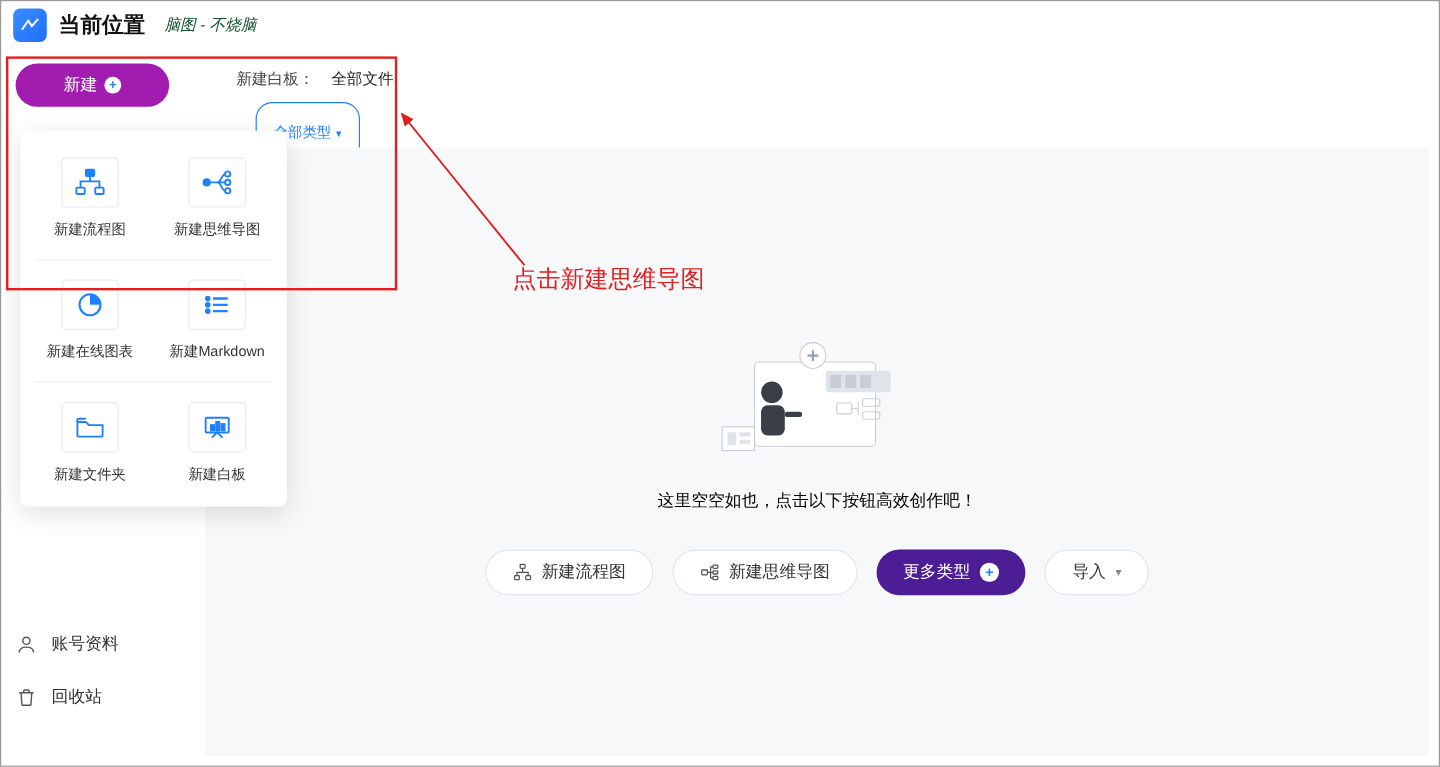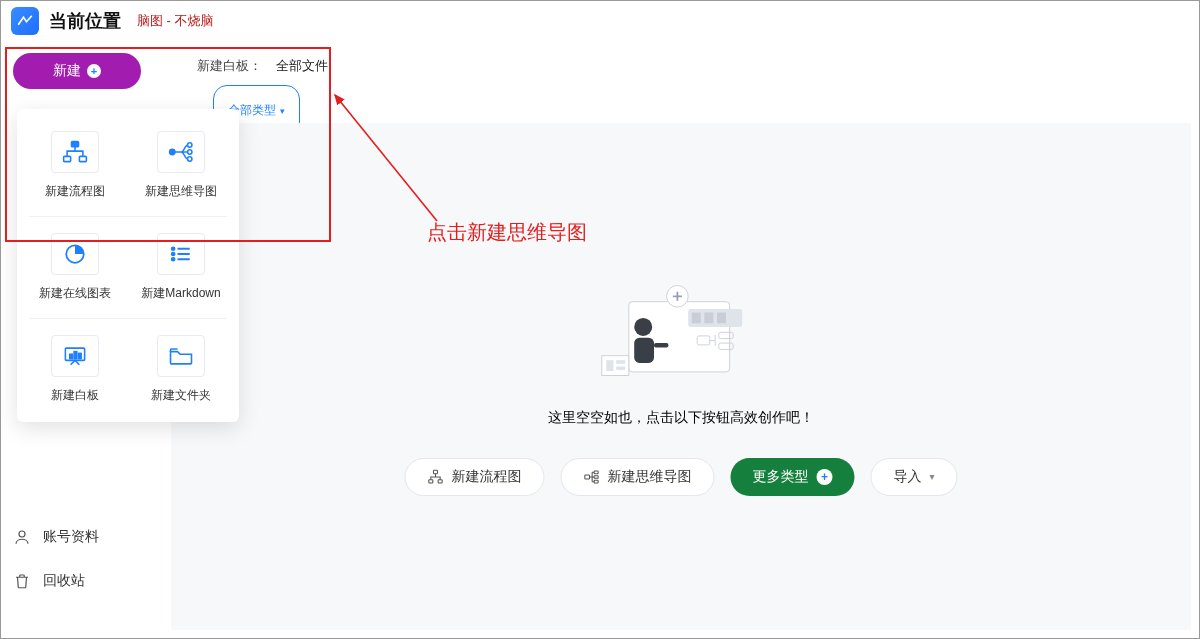--- a/index.html
+++ b/index.html
@@ -1,21 +1,21 @@
 <!DOCTYPE html>
 <html><head>
   <meta charset="utf-8">
   <style>
     * { box-sizing: border-box; margin: 0; padding: 0; }
     body { font-family: -apple-system, "Segoe UI", "PingFang SC", "Microsoft YaHei", sans-serif; background: #fff; width: 1200px; height: 639px; overflow: hidden; position: relative; border: 1px solid #999; }
     .topbar { display: flex; align-items: center; padding: 6px 10px; gap: 10px; position: relative; z-index: 3; }
     .logo { width: 28px; height: 28px; border-radius: 6px; background: linear-gradient(135deg,#3a8dff,#1e6eff); display: flex; align-items: center; justify-content: center; }
     .logo svg { width: 18px; height: 18px; stroke:#fff; fill:none; stroke-width:2.2; }
     .app-title { font-size: 18px; font-weight: 700; color:#111; }
-    .app-sub { font-size: 13px; color:#b91c1c; margin-left: 6px; }
+    .app-sub { font-size: 13px; color:#14532d; margin-left: 6px; font-style: italic; }
 
     .sidebar { position: absolute; left: 8px; top: 52px; width: 156px; z-index: 4; }
     .new-btn { background:#a21caf; color:#fff; border:none; border-radius: 18px; width: 128px; height: 36px; font-size: 14px; display: inline-flex; align-items: center; justify-content: center; gap:6px; cursor: pointer; margin-left: 4px; }
     .new-btn .plus { width:14px; height:14px; border-radius:50%; background:#fff; color:#1e80ff; display:inline-flex; align-items:center; justify-content:center; font-size:11px; font-weight:700; }
 
     .popover { position:absolute; left:16px; top:108px; width:222px; background:#fff; border-radius:6px; box-shadow:0 6px 22px rgba(0,0,0,.12); padding: 14px 8px 10px; z-index: 5; }
     .po-grid { display:grid; grid-template-columns:1fr 1fr; gap:12px 6px; }
     .po-item { display:flex; flex-direction:column; align-items:center; gap:10px; padding:8px 2px; cursor:pointer; }
     .po-icon { width:48px; height:42px; border:1px solid #e7eaf0; border-radius:4px; display:flex; align-items:center; justify-content:center; }
     .po-icon svg { width:28px; height:26px; }
@@ -34,21 +34,21 @@
     .type-pill .chev { font-size:9px; }
 
     .canvas { position:absolute; left:170px; top:122px; right:8px; bottom:8px; background:#f7f8fa; border-radius:2px; }
     .empty { position:absolute; left:50%; top:45%; transform:translate(-50%,-50%); text-align:center; }
     .empty-illus { width:180px; height:120px; margin:0 auto 14px; }
     .empty-illus svg { width:100%; height:100%; }
     .empty-text { font-size:14px; color:#000000; }
     .cta-row { position:absolute; left:50%; top:66%; transform:translateX(-50%); display:flex; gap:16px; align-items:center; }
     .cta { border-radius:20px; height:38px; padding:0 22px; font-size:14px; display:inline-flex; align-items:center; gap:8px; cursor:pointer; white-space:nowrap; }
     .cta-outline { background:#fff; border:1px solid #e3e6ec; color:#333; }
-    .cta-primary { background:#15803d; color:#fff; border:none; }
+    .cta-primary { background:#4c1d95; color:#fff; border:none; }
     .cta-primary .round { width:16px; height:16px; border-radius:50%; background:#fff; color:#1e80ff; display:inline-flex; align-items:center; justify-content:center; font-size:12px; font-weight:700; }
     .cta .chev { font-size:10px; color:#888; }
     .mini-icon { width:16px; height:16px; }
 
     .side-bottom { position:absolute; left:12px; bottom:48px; display:flex; flex-direction:column; gap:26px; z-index:2; }
     .side-link { display:flex; align-items:center; gap:12px; font-size:14px; color:#333; cursor:pointer; }
     .side-link svg { width:18px; height:18px; stroke:#555; fill:none; stroke-width:1.6; }
   </style>
 </head>
 <body>
@@ -183,37 +183,37 @@
           </svg>
         </div>
       <span class="po-label">新建Markdown</span>
     </div>
   </div>
   <div class="po-sep"></div>
   <div class="po-grid">
     <div class="po-item">
       <div class="po-icon">
           <svg viewBox="0 0 32 28" fill="none" stroke="#1e80ff" stroke-width="1.8">
+            <path d="M4 9h8l3 3h13v10a1 1 0 0 1-1 1H5a1 1 0 0 1-1-1V9z"></path>
+            <path d="M4 9V7a1 1 0 0 1 1-1h7"></path>
+          </svg>
+        </div>
+      <span class="po-label">新建文件夹</span>
+    </div>
+    <div class="po-item">
+      <div class="po-icon">
+          <svg viewBox="0 0 32 28" fill="none" stroke="#1e80ff" stroke-width="1.8">
             <rect x="5" y="5" width="22" height="14" rx="1"></rect>
             <rect x="10" y="12" width="3" height="5" fill="#1e80ff"></rect>
             <rect x="15" y="9" width="3" height="8" fill="#1e80ff"></rect>
             <rect x="20" y="11" width="3" height="6" fill="#1e80ff"></rect>
             <path d="M11 24l5-5 5 5"></path>
           </svg>
         </div>
       <span class="po-label">新建白板</span>
-    </div>
-    <div class="po-item">
-      <div class="po-icon">
-          <svg viewBox="0 0 32 28" fill="none" stroke="#1e80ff" stroke-width="1.8">
-            <path d="M4 9h8l3 3h13v10a1 1 0 0 1-1 1H5a1 1 0 0 1-1-1V9z"></path>
-            <path d="M4 9V7a1 1 0 0 1 1-1h7"></path>
-          </svg>
-        </div>
-      <span class="po-label">新建文件夹</span>
     </div>
   </div>
 </div>
 
 <div class="side-bottom">
   <div class="side-link">
     <svg viewBox="0 0 24 24">
         <circle cx="12" cy="8" r="4"></circle>
         <path d="M4 21c0-4 4-6 8-6s8 2 8 6"></path>
       </svg>

